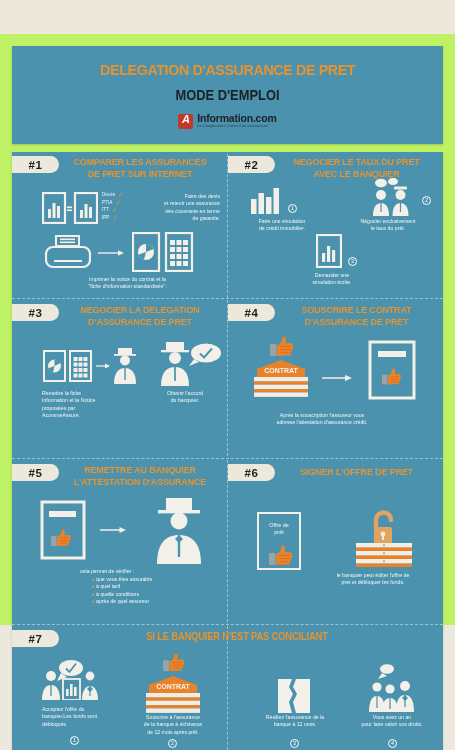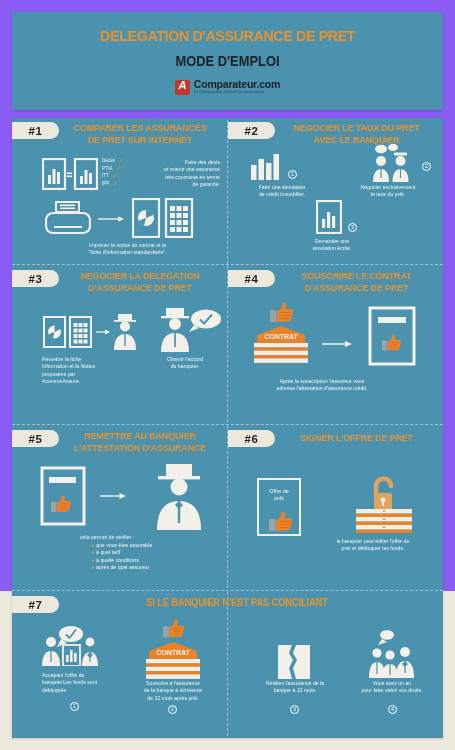--- a/index.html
+++ b/index.html
@@ -2,21 +2,21 @@
 <html><head>
 <meta charset="utf-8">
 <style>
   * { box-sizing: border-box; margin:0; padding:0; }
   html,body { width:455px; height:750px; }
   body {
     background:#ece8dc;
     font-family:"Liberation Sans", sans-serif;
     overflow:hidden;
   }
-  .page { position:relative; width:455px; height:591px; background:#8b5cf6; }
+  .page { position:relative; width:455px; height:591px; background:#bef264;margin-top:34px; }
 
   
   .header {
     position:absolute; left:12px; top:12px; width:431px; height:98px;
     background:#4a92ad;
     display:flex; flex-direction:column; align-items:center; justify-content:center;
     box-shadow:0 1px 2px rgba(0,0,0,.18);
   }
   .h-title {
     font-size:15.5px; font-weight:bold; color:#e8932f;
@@ -84,21 +84,21 @@
 <body>
 
 <div class="page">
 
   <div class="header">
     <div class="h-title">DELEGATION D'ASSURANCE DE PRET</div>
     <div class="h-sub">MODE D'EMPLOI</div>
     <div class="logo">
       <span class="logo-mark"></span>
       <span class="logo-txt">
-        <span class="logo-name">Comparateur.com</span>
+        <span class="logo-name">Information.com</span>
         <span class="logo-tag">Le Comparateur Conseil en assurances</span>
       </span>
     </div>
   </div>
 
   <div class="board">
 
     <div class="hsep" style="top:146px"></div>
     <div class="hsep" style="top:306px"></div>
     <div class="hsep" style="top:472px"></div>

